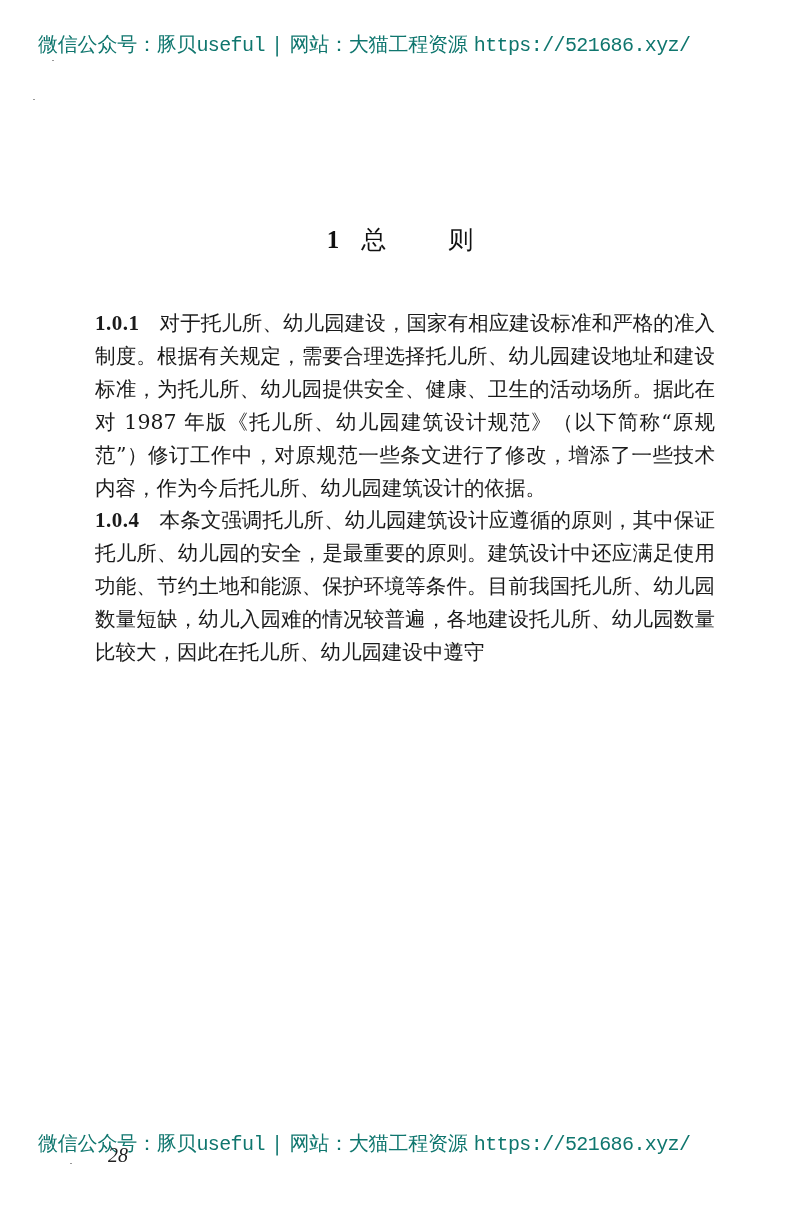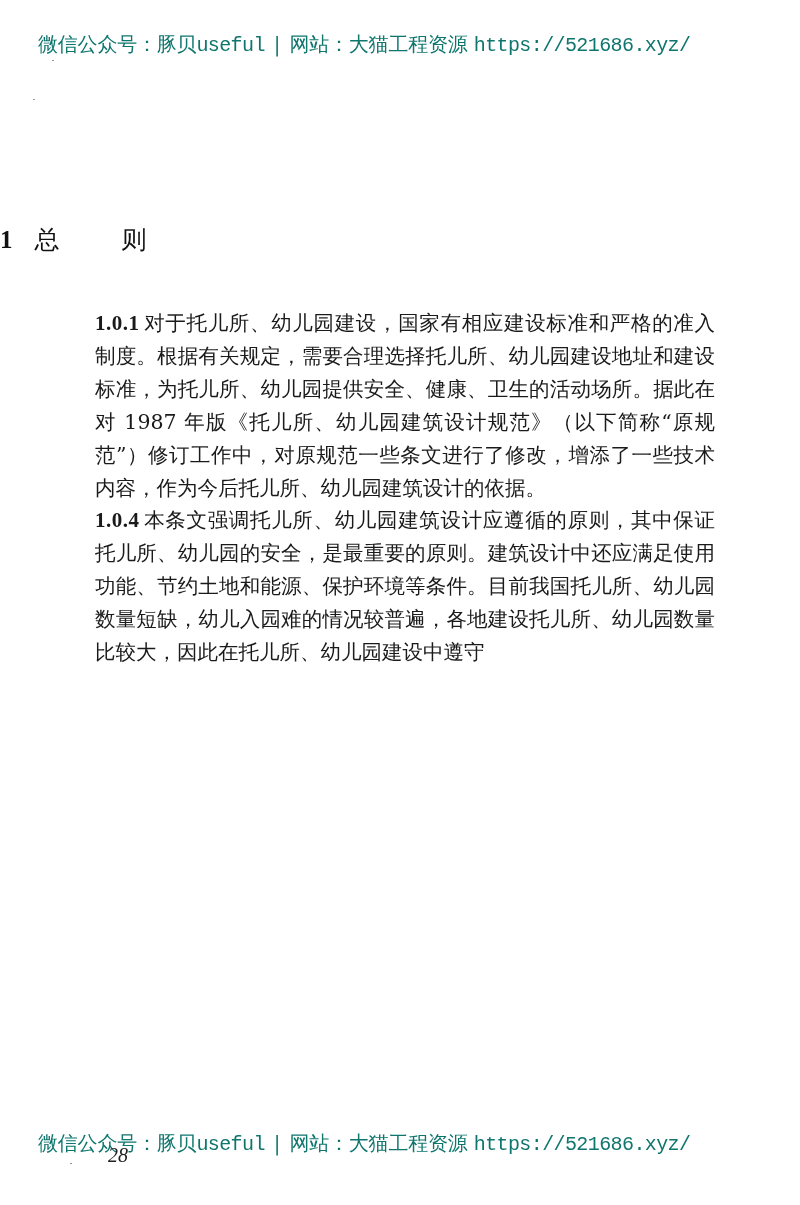--- a/index.html
+++ b/index.html
@@ -11,35 +11,35 @@
     position: absolute; left: 38px; width: 740px;
     font-family: "DejaVu Serif", "Liberation Serif", serif;
     font-size: 20px; line-height: 24px; color: #0f766e; white-space: nowrap;
     letter-spacing: -0.2px;
   }
   .watermark .mono { font-family: "Liberation Mono", "DejaVu Sans Mono", monospace; font-size: 20px; letter-spacing: -0.6px; }
   .watermark .sep { display: inline-block; margin: 0 9px; }
   .wm-top { top: 32px; }
   .wm-bottom { top: 1131px; }
   .title {
-    position: absolute; top: 222px; left: 0; width: 800px; 
+    position: absolute; top: 222px; left: 0; width: 800px; text-align: center;
     font-size: 25px; line-height: 36px; color: #111;
   }
   .title .num { font-family: "Liberation Serif", serif; font-weight: bold; }
   .title .w1 { margin-left: 22px; }
   .title .w2 { margin-left: 62px; }
   .body-text {
     position: absolute; top: 307px; left: 95px; width: 620px;
     font-size: 20.5px; line-height: 32.9px; color: #1a1a1a;
     text-align: justify; text-justify: inter-character;
   }
   .clause { margin: 0; }
   .clause .cnum {
     font-family: "Liberation Serif", serif; font-weight: bold; font-size: 21px;
-    margin-right: 4px; letter-spacing: 0.5px;
+    margin-right: 20px; letter-spacing: 0.5px;
   }
   .page-number {
     position: absolute; left: 108px; top: 1144px;
     font-family: "Liberation Serif", serif; font-style: italic; font-size: 20px; color: #222;
   }
   .speck { position: absolute; width: 2px; height: 1px; background: #999; }
 </style>
 </head>
 <body>
 

